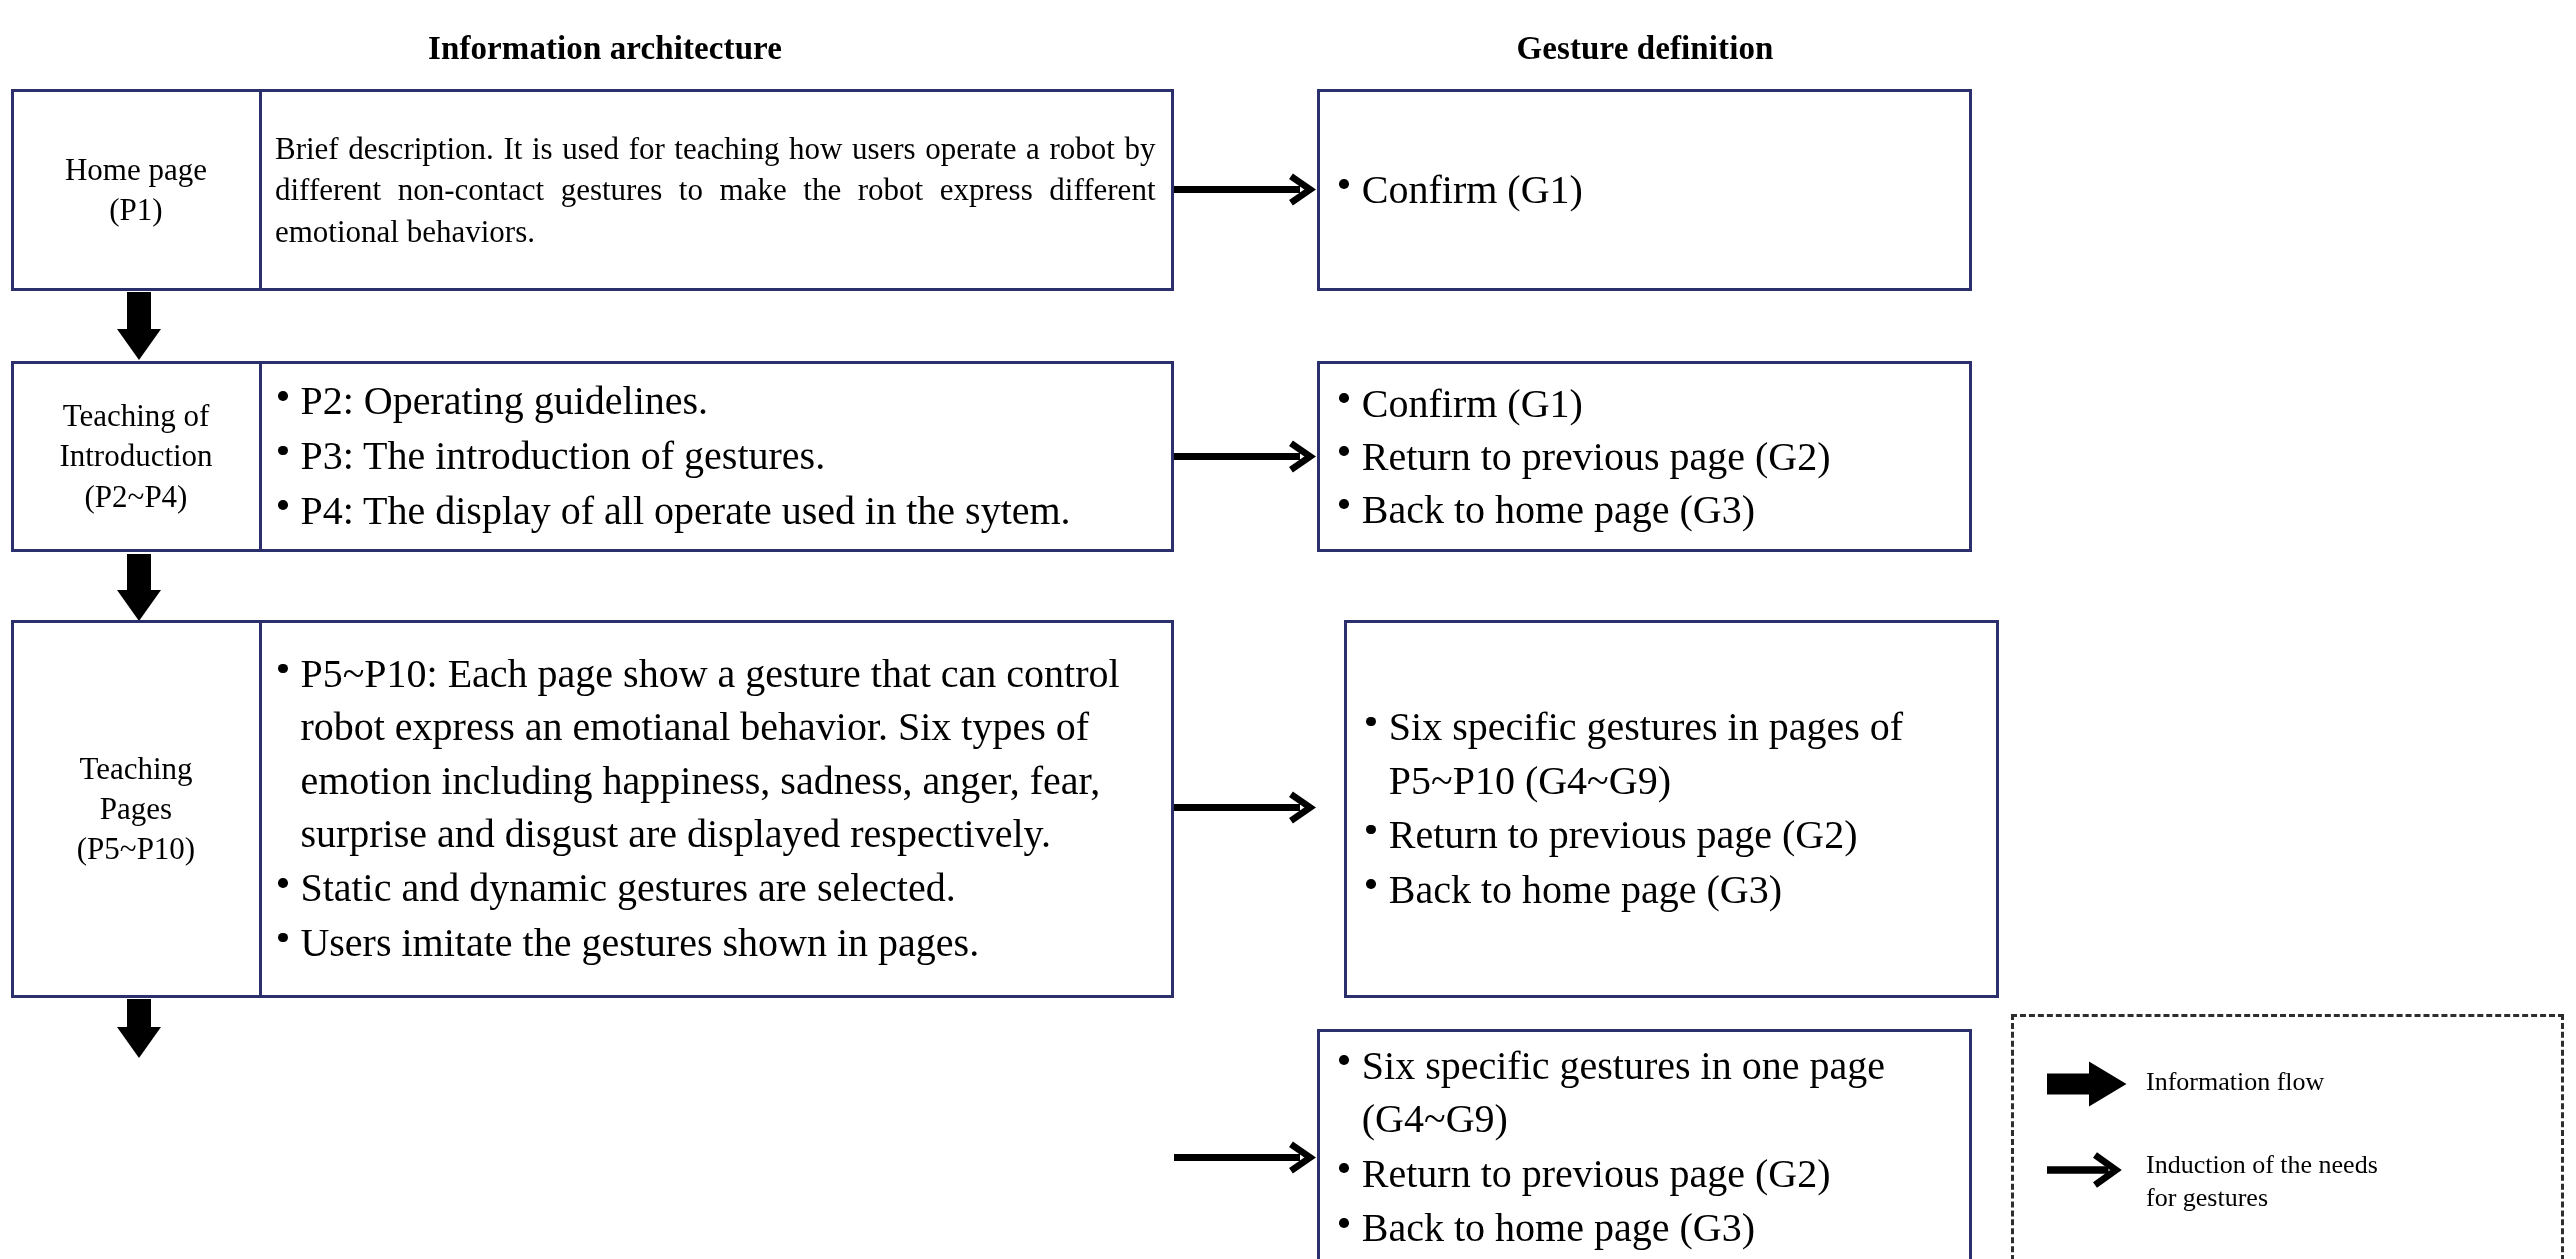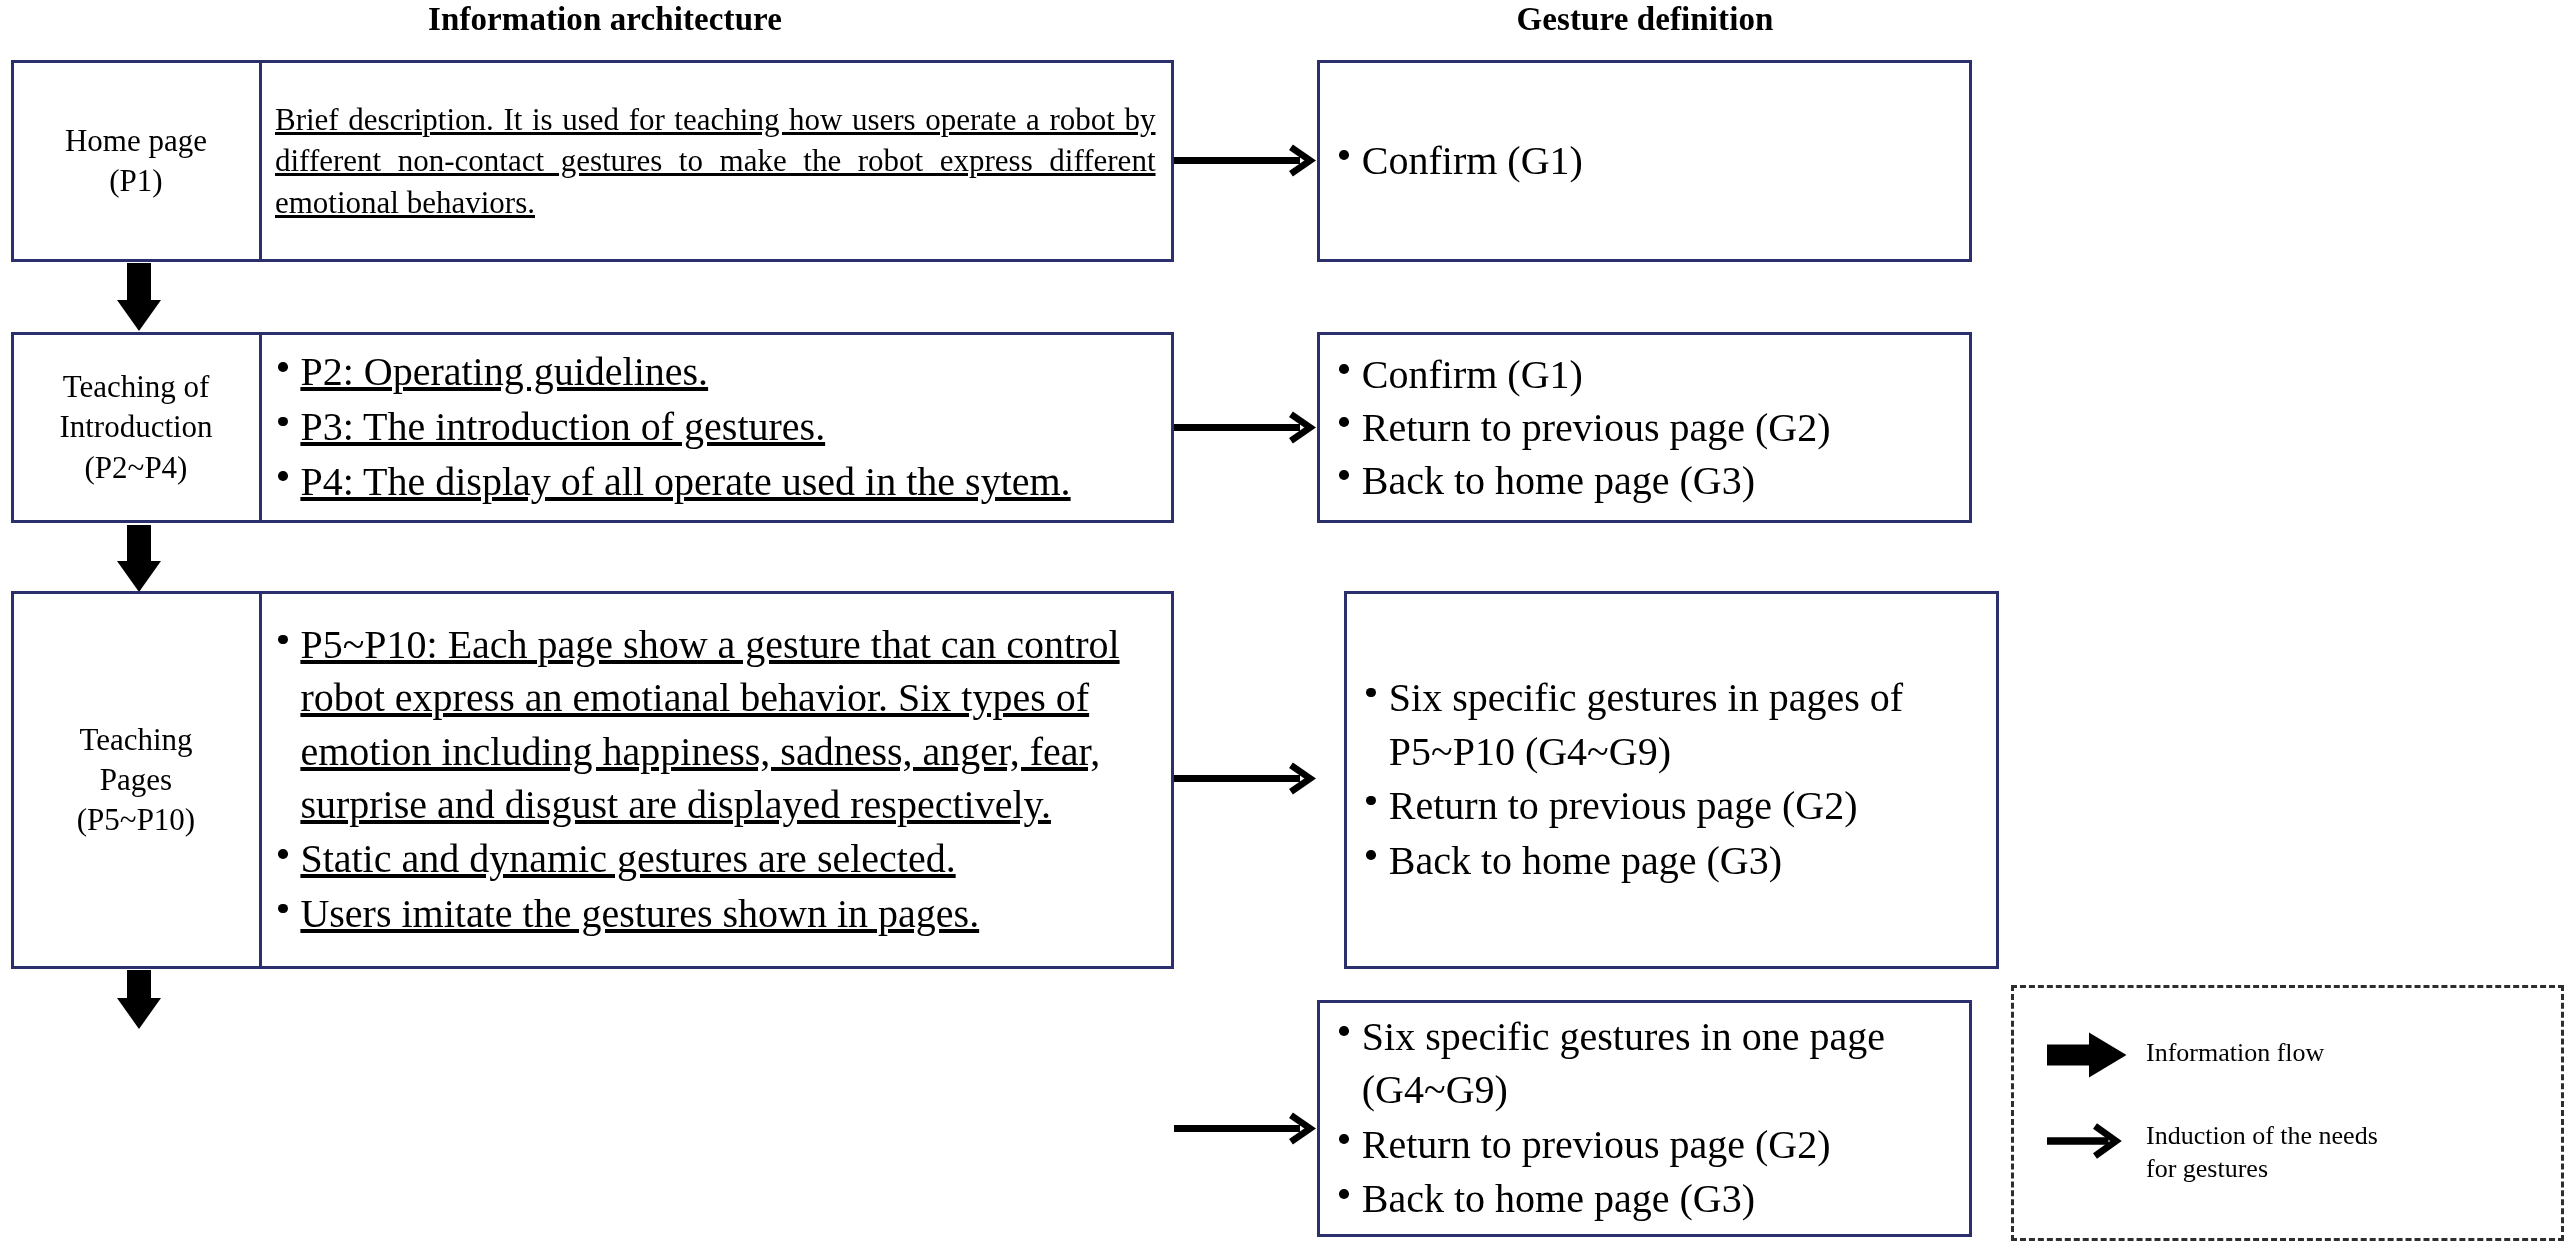--- a/index.html
+++ b/index.html
@@ -4,21 +4,21 @@
 <title>Information architecture / Gesture definition</title>
 <style>
   html,body{margin:0;padding:0;background:#ffffff;}
   body{
     width:2576px;height:1260px;
     font-family:"Liberation Serif","DejaVu Serif",serif;
     color:#000000;
     position:relative;
     overflow:hidden;
   }
-  .canvas{position:relative;width:2576px;height:888px;}
+  .canvas{position:relative;width:2576px;height:888px;margin-top:29px;}
 
   
   .col-header{
     position:absolute;
     font-weight:bold;
     font-size:33px;
     letter-spacing:0.1px;
     text-align:center;
     white-space:nowrap;
     line-height:1;
@@ -48,21 +48,20 @@
     text-align:center;
     padding:3px 4.5px;
   }
   .cell-body{
     flex:1 1 auto;
     box-sizing:border-box;
     padding:7.5px 10.5px 7.5px 13.5px;
     display:flex;
     flex-direction:column;
     justify-content:center;
-    text-decoration:underline;
   }
   .just-par{
     font-size:31px;
     line-height:1.33;
     text-align:justify;
     text-align-last:left;
     margin:0;
     padding:0 4.5px 0 0;
   }
   ul.bullets{

